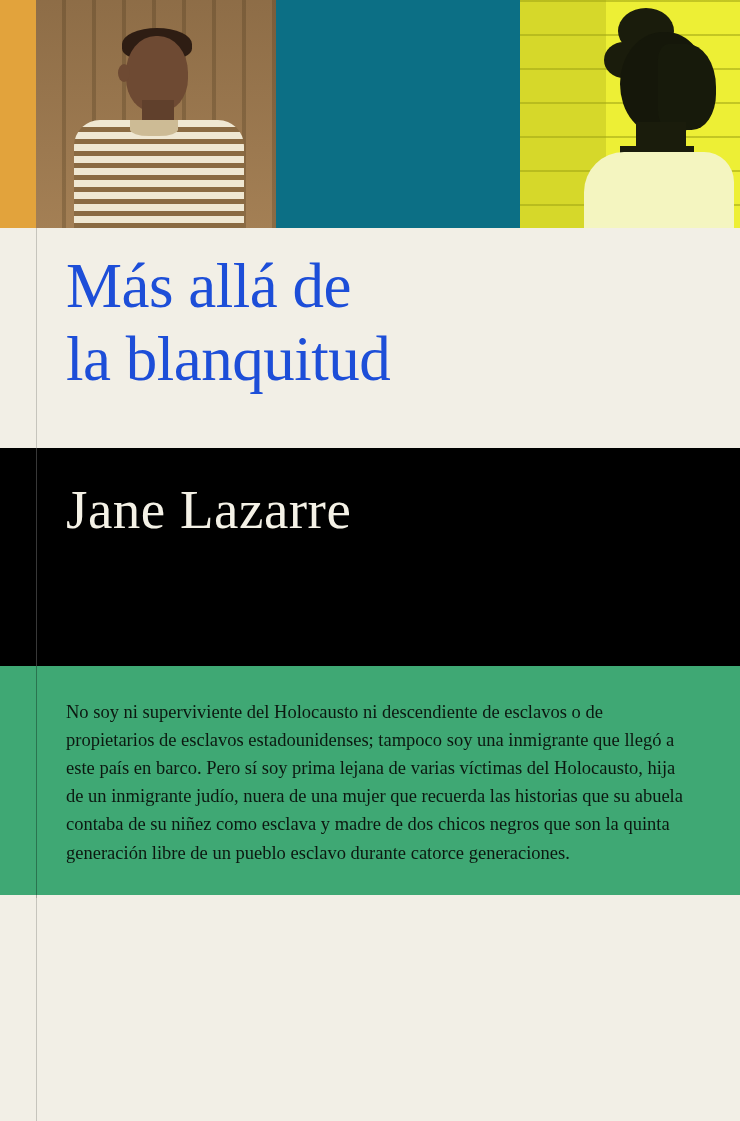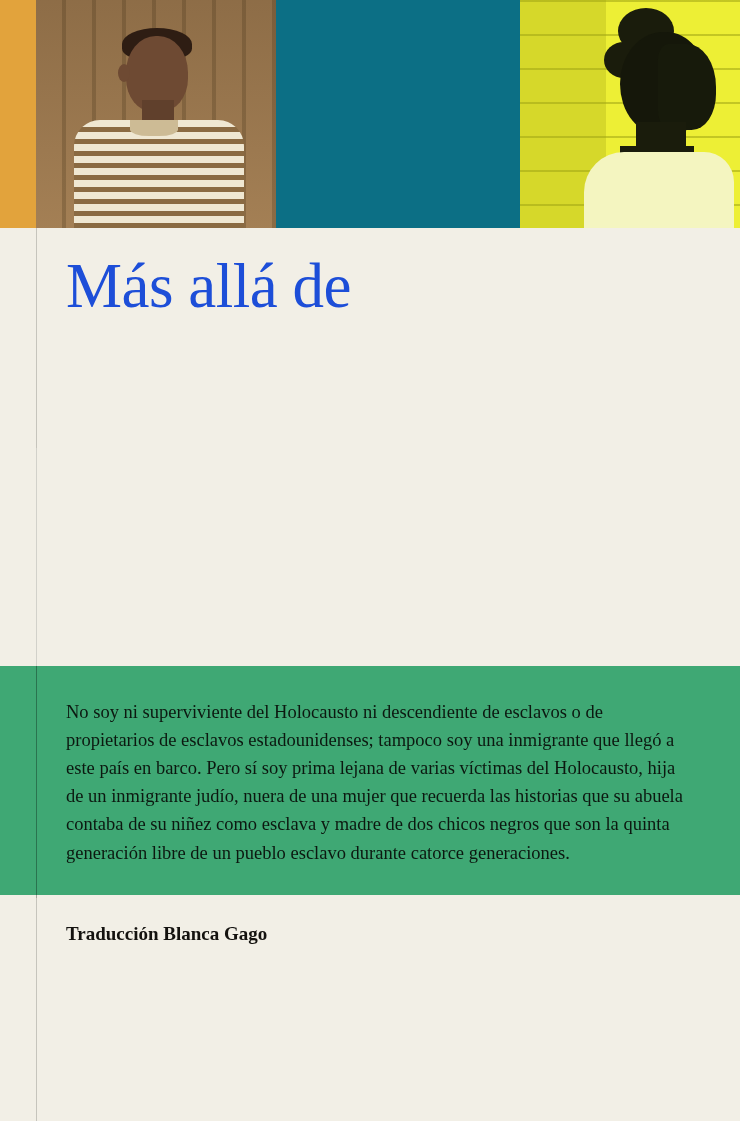--- a/index.html
+++ b/index.html
@@ -348,29 +348,32 @@
         <div class="girl-collar"></div>
         <div class="girl-body"></div>
       </div>
     </div>
 
   </div>
 
   <div class="title-block">
     <div class="title">
       <div>Más allá de</div>
+      <div>la blanquitud</div>
     </div>
   </div>
 
+  <div class="author-band">
+    <div class="author">Jane Lazarre</div>
+  </div>
 
   <div class="blurb-band">
     <div class="blurb">No soy ni superviviente del Holocausto ni descendiente de esclavos o de propietarios de esclavos estadounidenses; tampoco soy una inmigrante que llegó a este país en barco. Pero sí soy prima lejana de varias víctimas del Holocausto, hija de un inmigrante judío, nuera de una mujer que recuerda las historias que su abuela contaba de su niñez como esclava y madre de dos chicos negros que son la quinta generación libre de un pueblo esclavo durante catorce generaciones.</div>
   </div>
 
   <div class="bottom">
-    <div class="translator">Traducción Blanca Gago</div>
   </div>
 
   <div class="spine-rule"></div>
   <div class="spine-rule-dark"></div>
   <div class="spine-rule-green"></div>
 
 </div>
 
 </body></html>

